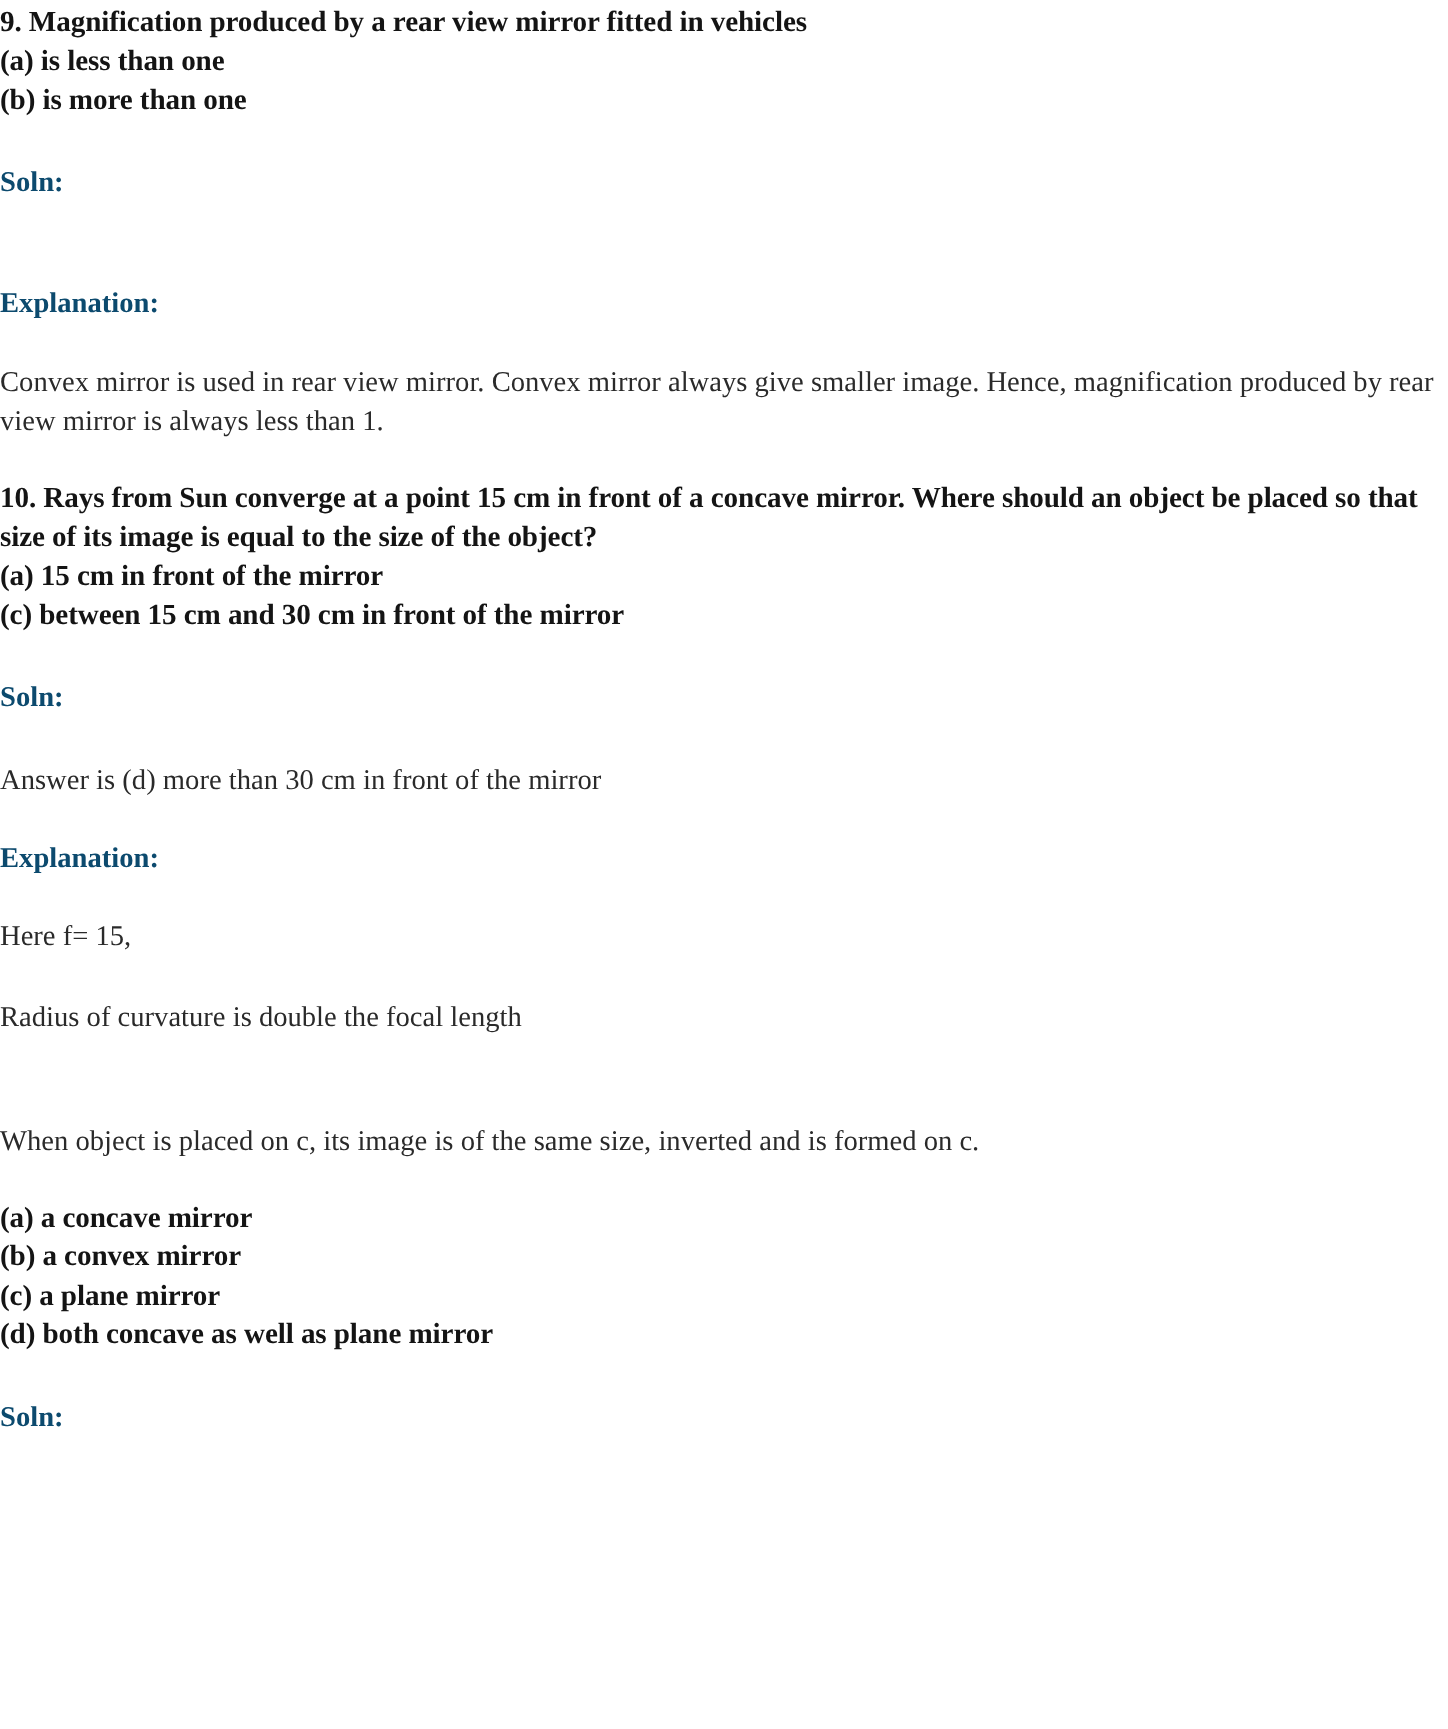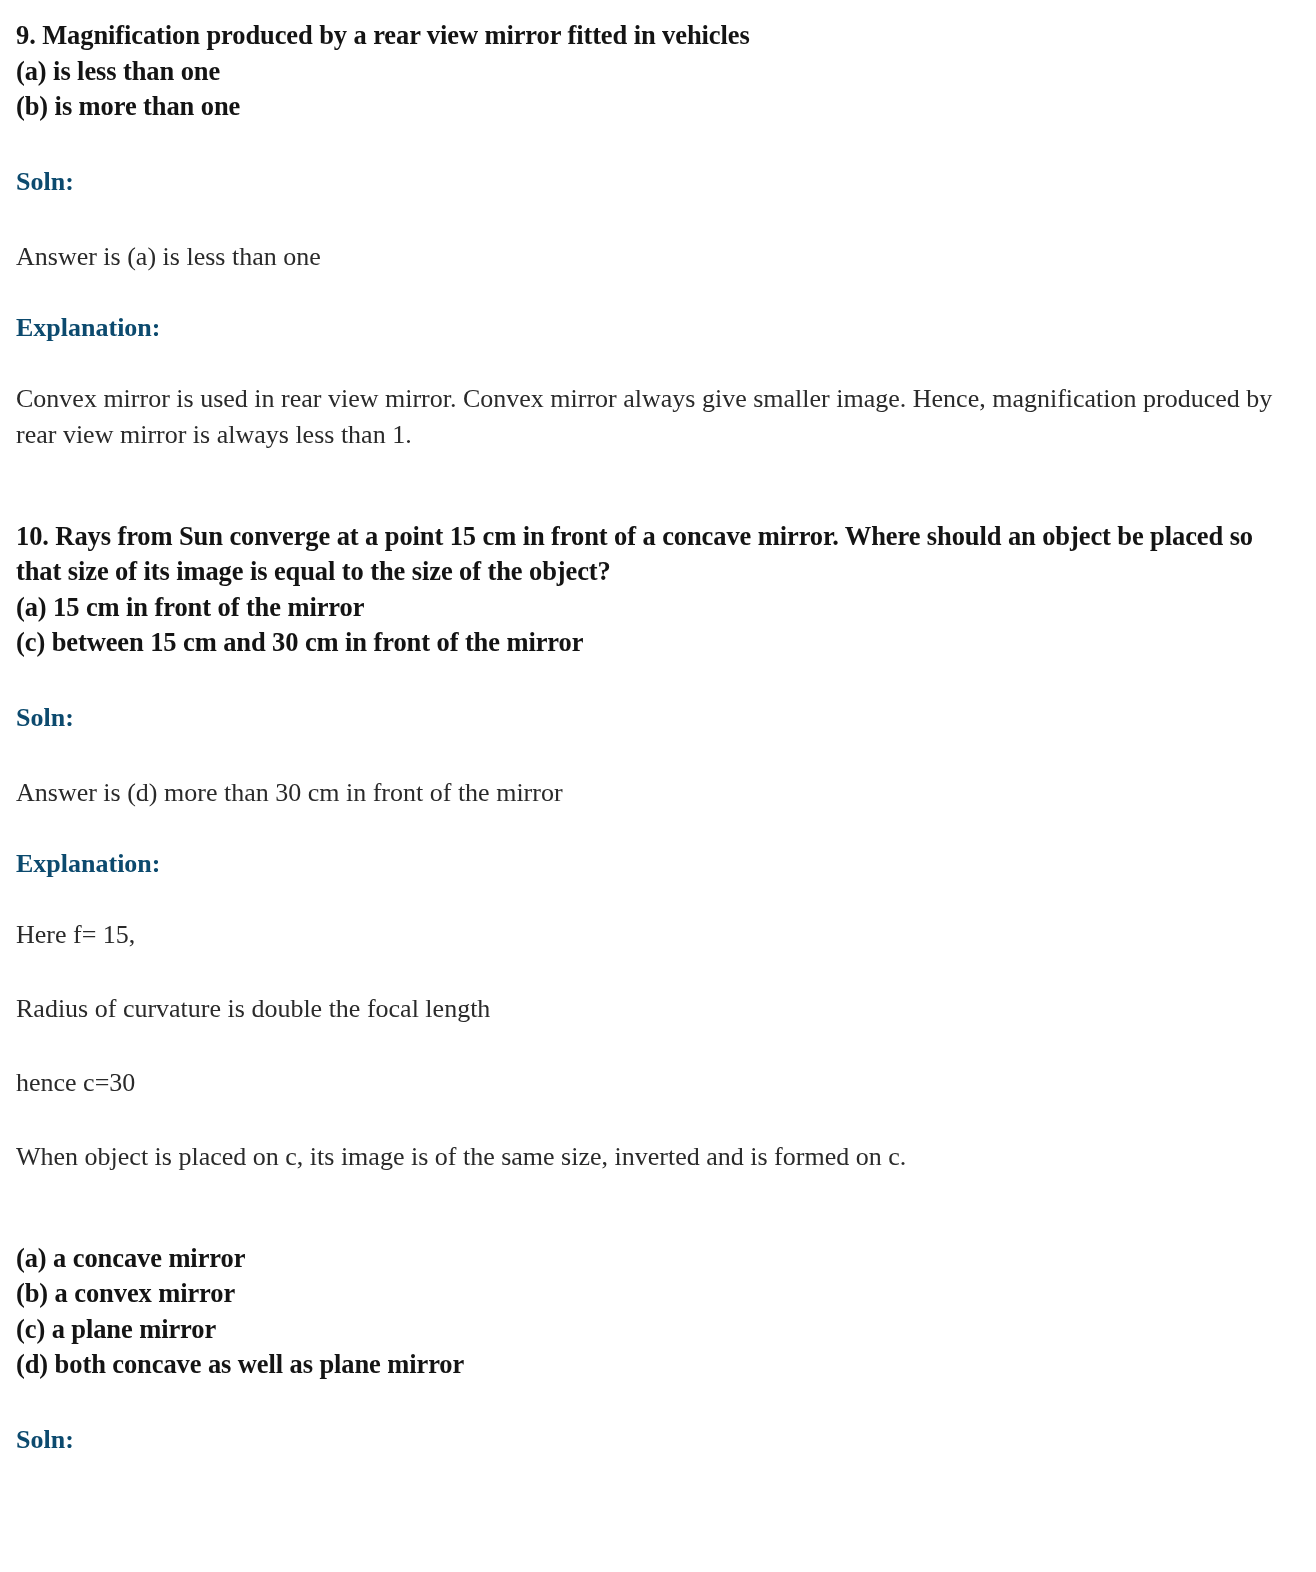--- a/index.html
+++ b/index.html
@@ -15,21 +15,21 @@
     color: #1a1a1a;
     -webkit-font-smoothing: antialiased;
   }
   .page {
     width: 1316px;
     padding: 0;
     box-sizing: border-box;
     position: relative;
   }
   
-  .q-block { margin: 16px; }
+  .q-block { margin: 0; }
   .q-stem {
     font-size: 26.5px;
     font-weight: bold;
     line-height: 35.5px;
     letter-spacing: -0.1px;
     color: #141414;
     margin: 0;
     white-space: normal;
   }
   .q-option {
@@ -70,21 +70,20 @@
 
   <div class="q-block">
     <p class="q-stem first-line">9. Magnification produced by a rear view mirror fitted in vehicles</p>
     <p class="q-option">(a) is less than one</p>
     <p class="q-option">(b) is more than one</p>
 
     <div class="sp-42"></div>
     <p class="soln-head">Soln:</p>
 
     <div class="sp-42"></div>
-    <p class="body-text">Answer is (a) is less than one</p>
 
     <div class="sp-38"></div>
     <p class="soln-head">Explanation:</p>
 
     <div class="sp-38"></div>
     <p class="body-text">Convex mirror is used in rear view mirror. Convex mirror always give smaller image. Hence, magnification produced by rear view mirror is always less than 1.</p>
   </div>
 
   <div class="sp-34"></div>
 
@@ -102,21 +101,20 @@
     <div class="sp-38"></div>
     <p class="soln-head">Explanation:</p>
 
     <div class="sp-38"></div>
     <p class="body-text">Here f= 15,</p>
 
     <div class="sp-38"></div>
     <p class="body-text">Radius of curvature is double the focal length</p>
 
     <div class="sp-38"></div>
-    <p class="body-text">hence c=30</p>
 
     <div class="sp-38"></div>
     <p class="body-text">When object is placed on c, its image is of the same size, inverted and is formed on c.</p>
   </div>
 
   <div class="sp-34"></div>
 
   <div class="q-block">
     <p class="q-option">(a) a concave mirror</p>
     <p class="q-option">(b) a convex mirror</p>

